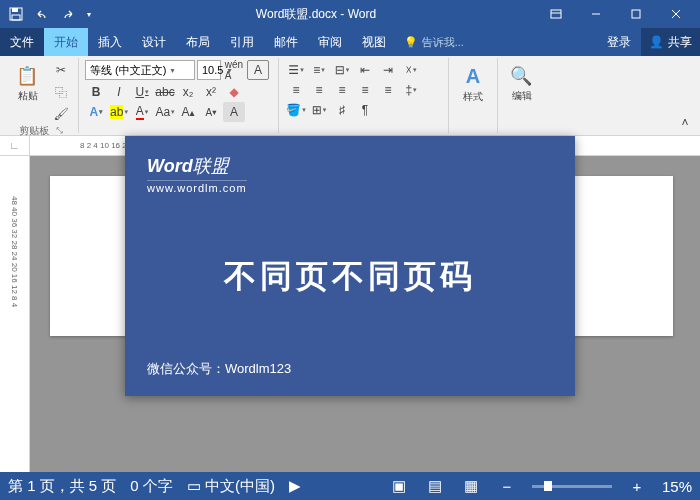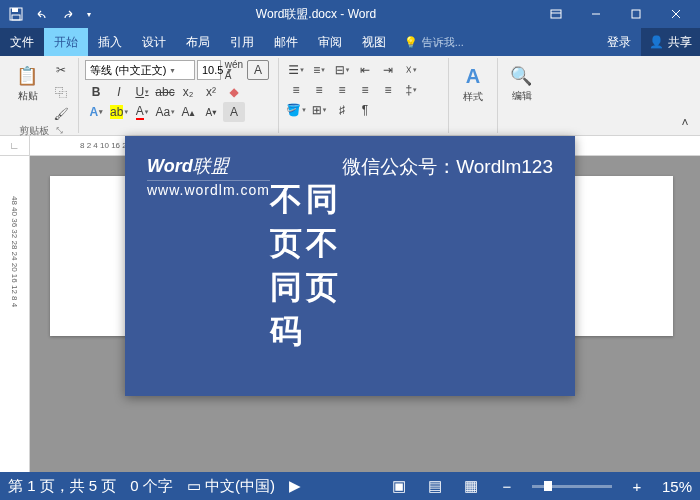--- a/index.html
+++ b/index.html
@@ -35,25 +35,25 @@
 .tool-btn.italic{font-style:italic}
 .tool-btn.under{text-decoration:underline}
 .tool-drop{font-size:7px;margin-left:1px;color:#666}
 .ruler-area{height:20px;background:#fff;border-bottom:1px solid #d4d4d4;display:flex}
 .ruler-corner{width:30px;border-right:1px solid #d4d4d4;display:flex;align-items:center;justify-content:center;color:#888;font-size:10px}
 .h-ruler{flex:1;position:relative;font-size:8px;color:#666;padding-left:50px;display:flex;align-items:center;gap:2px}
 .doc-area{height:316px;display:flex;background:#959595;position:relative}
 .v-ruler{width:30px;background:#fff;border-right:1px solid #d4d4d4;writing-mode:vertical-lr;font-size:8px;color:#666;display:flex;align-items:center;padding-top:40px;gap:2px}
 .pages{flex:1;display:flex;gap:12px;padding:20px 20px;overflow:hidden}
 .page{width:115px;height:160px;background:#fff;box-shadow:0 1px 3px rgba(0,0,0,0.3);flex-shrink:0}
-.overlay{position:absolute;left:125px;top:-20px;width:450px;height:260px;background:#3b5998;color:#fff;padding:18px 22px;box-shadow:0 2px 10px rgba(0,0,0,0.4);display:flex;flex-direction:row}
+.overlay{position:absolute;left:125px;top:-20px;width:450px;height:260px;background:#3b5998;color:#fff;padding:18px 22px;box-shadow:0 2px 10px rgba(0,0,0,0.4);display:flex;flex-direction:column}
 .overlay-logo{font-size:18px;font-weight:bold}
-.overlay-logo-sub{font-size:14px;letter-spacing:1px;border-top:1px solid rgba(255,255,255,0.3);display:inline-block;margin-top:2px;padding-top:1px}
+.overlay-logo-sub{font-size:11px;letter-spacing:1px;border-top:1px solid rgba(255,255,255,0.3);display:inline-block;margin-top:2px;padding-top:1px}
 .overlay-main{flex:1;display:flex;align-items:center;justify-content:center;font-size:32px;font-weight:bold;letter-spacing:4px}
-.overlay-footer{font-size:19px}
+.overlay-footer{font-size:13px}
 .statusbar{height:28px;background:#2b579a;color:#fff;display:flex;align-items:center;font-size:15px;padding:0 8px;gap:14px}
 .status-item{display:flex;align-items:center;gap:4px}
 .status-spacer{flex:1}
 .view-btn{width:22px;height:20px;display:flex;align-items:center;justify-content:center;cursor:pointer}
 .zoom-slider{width:80px;height:3px;background:rgba(255,255,255,0.4);position:relative;cursor:pointer}
 .zoom-thumb{position:absolute;width:8px;height:10px;background:#fff;top:-4px;left:12px}
 svg{display:block}
 </style>
 </head>
 <body>

